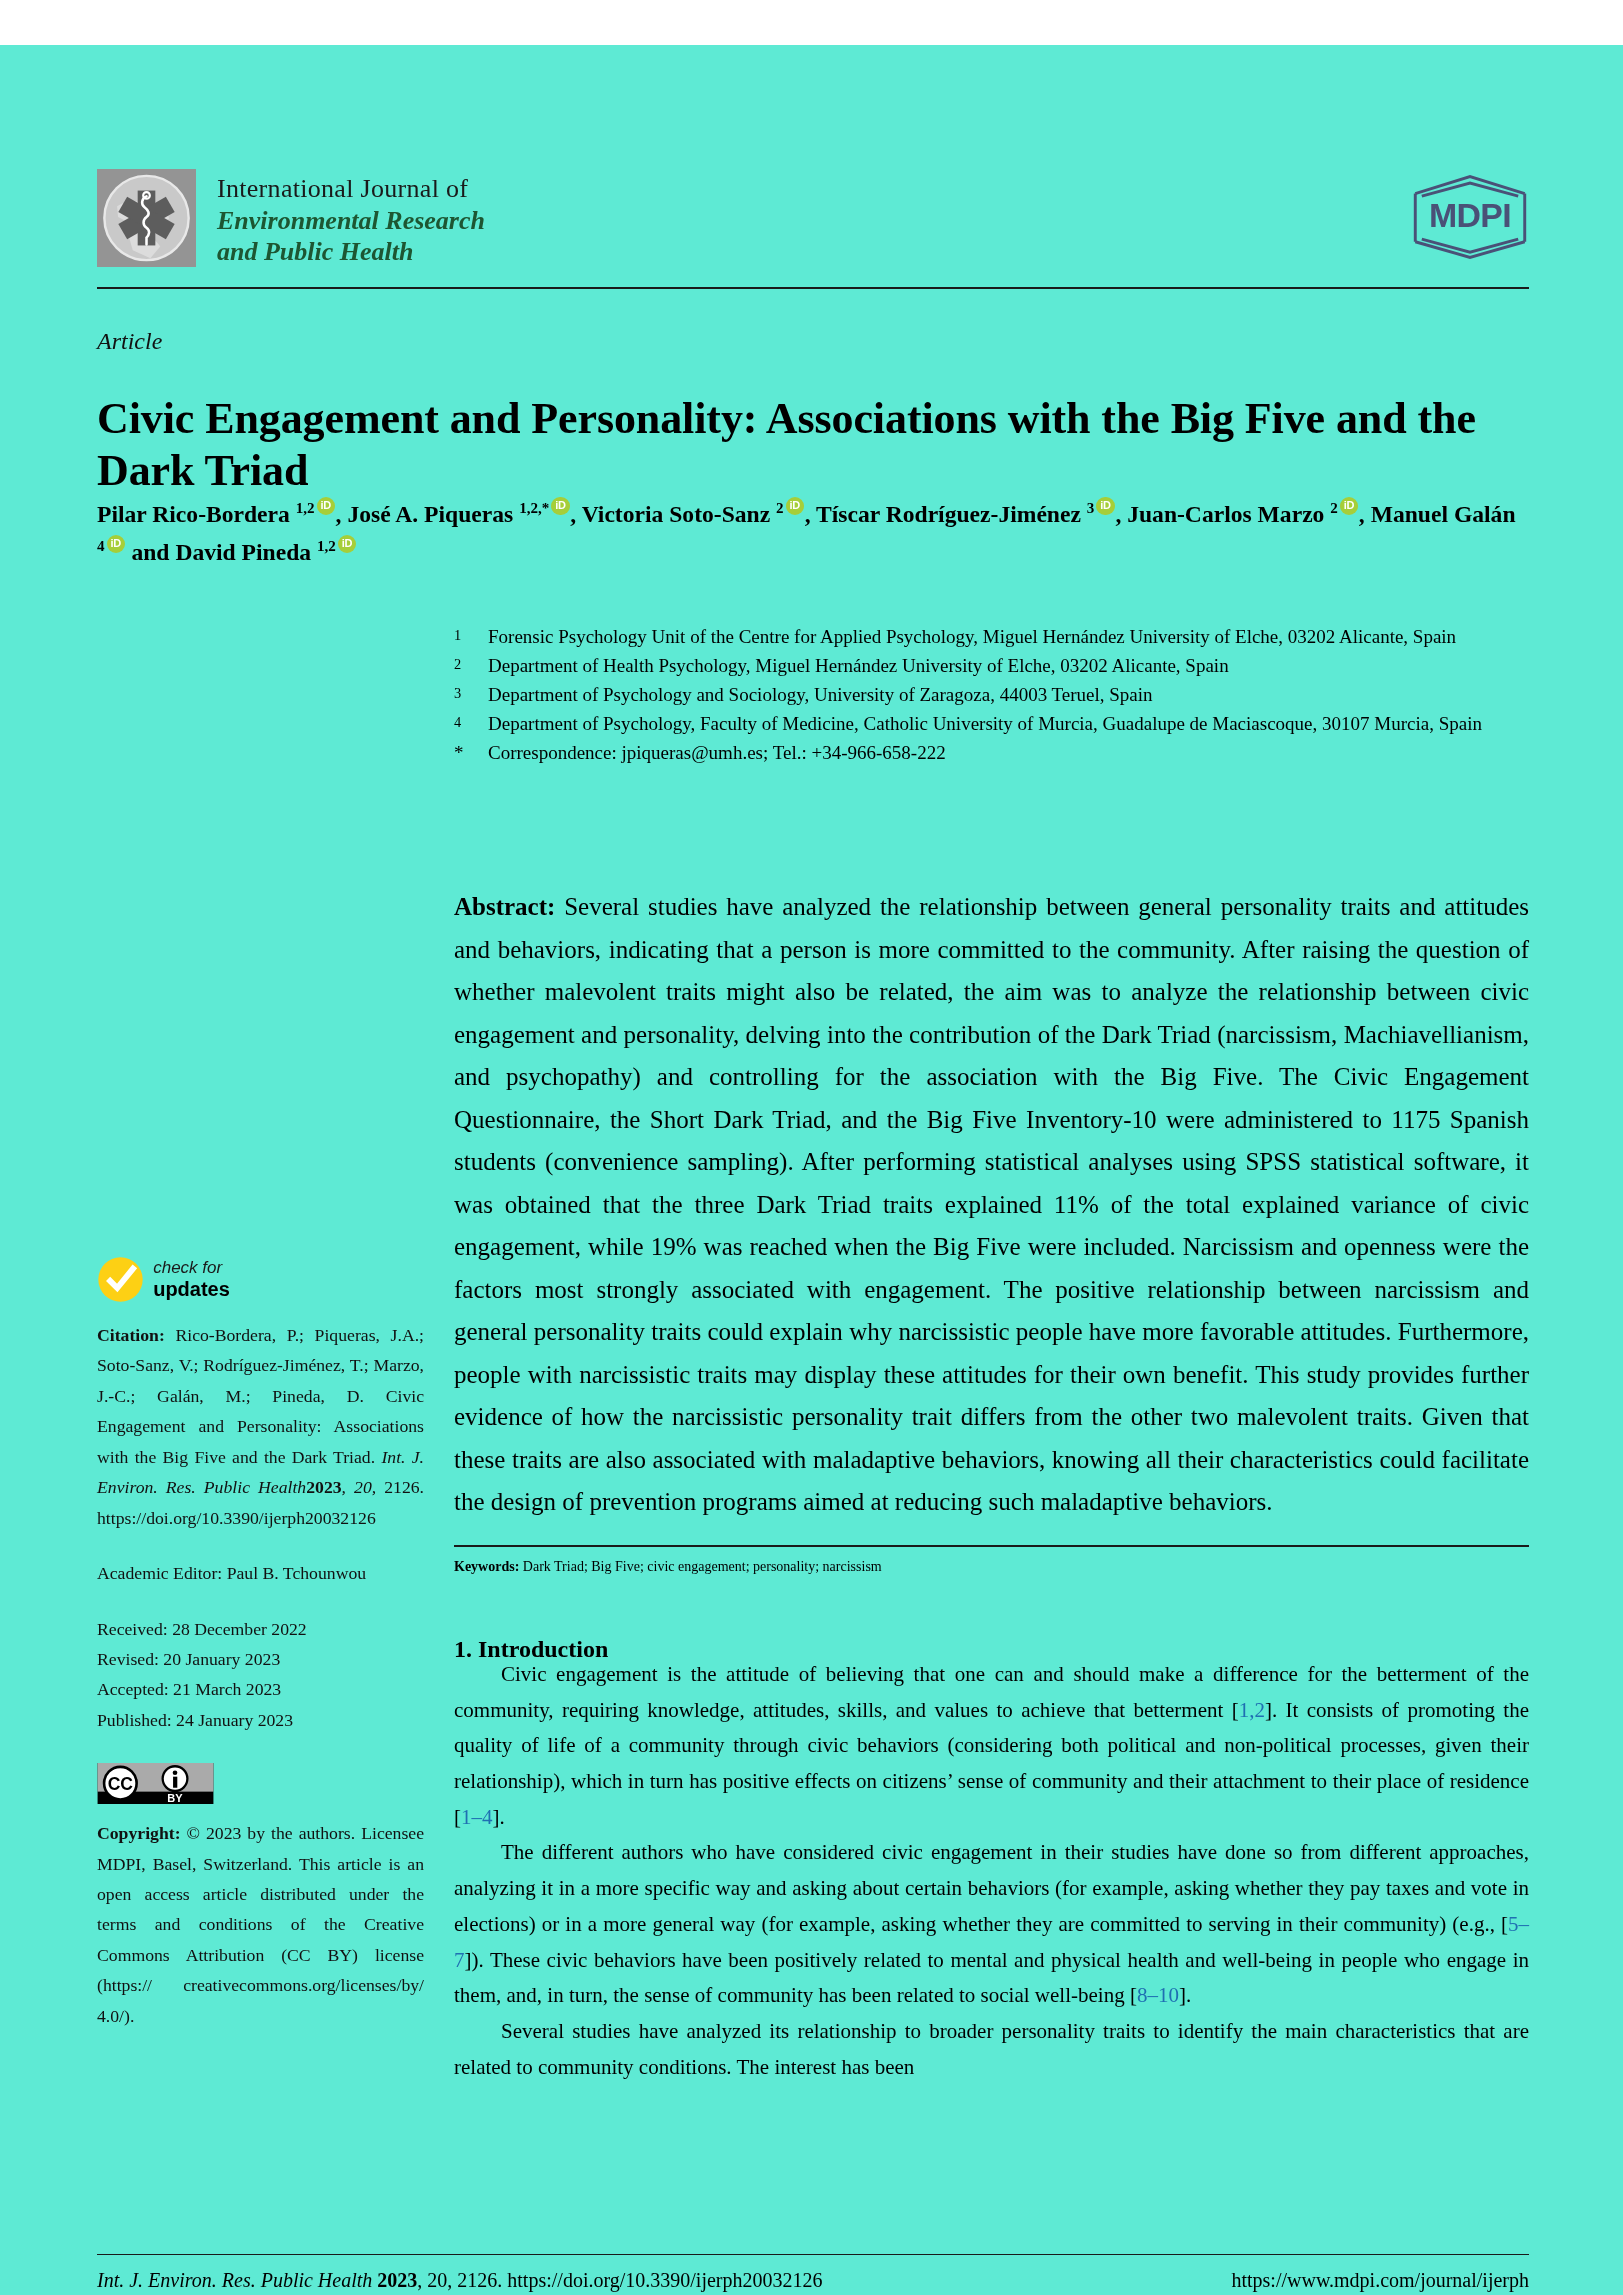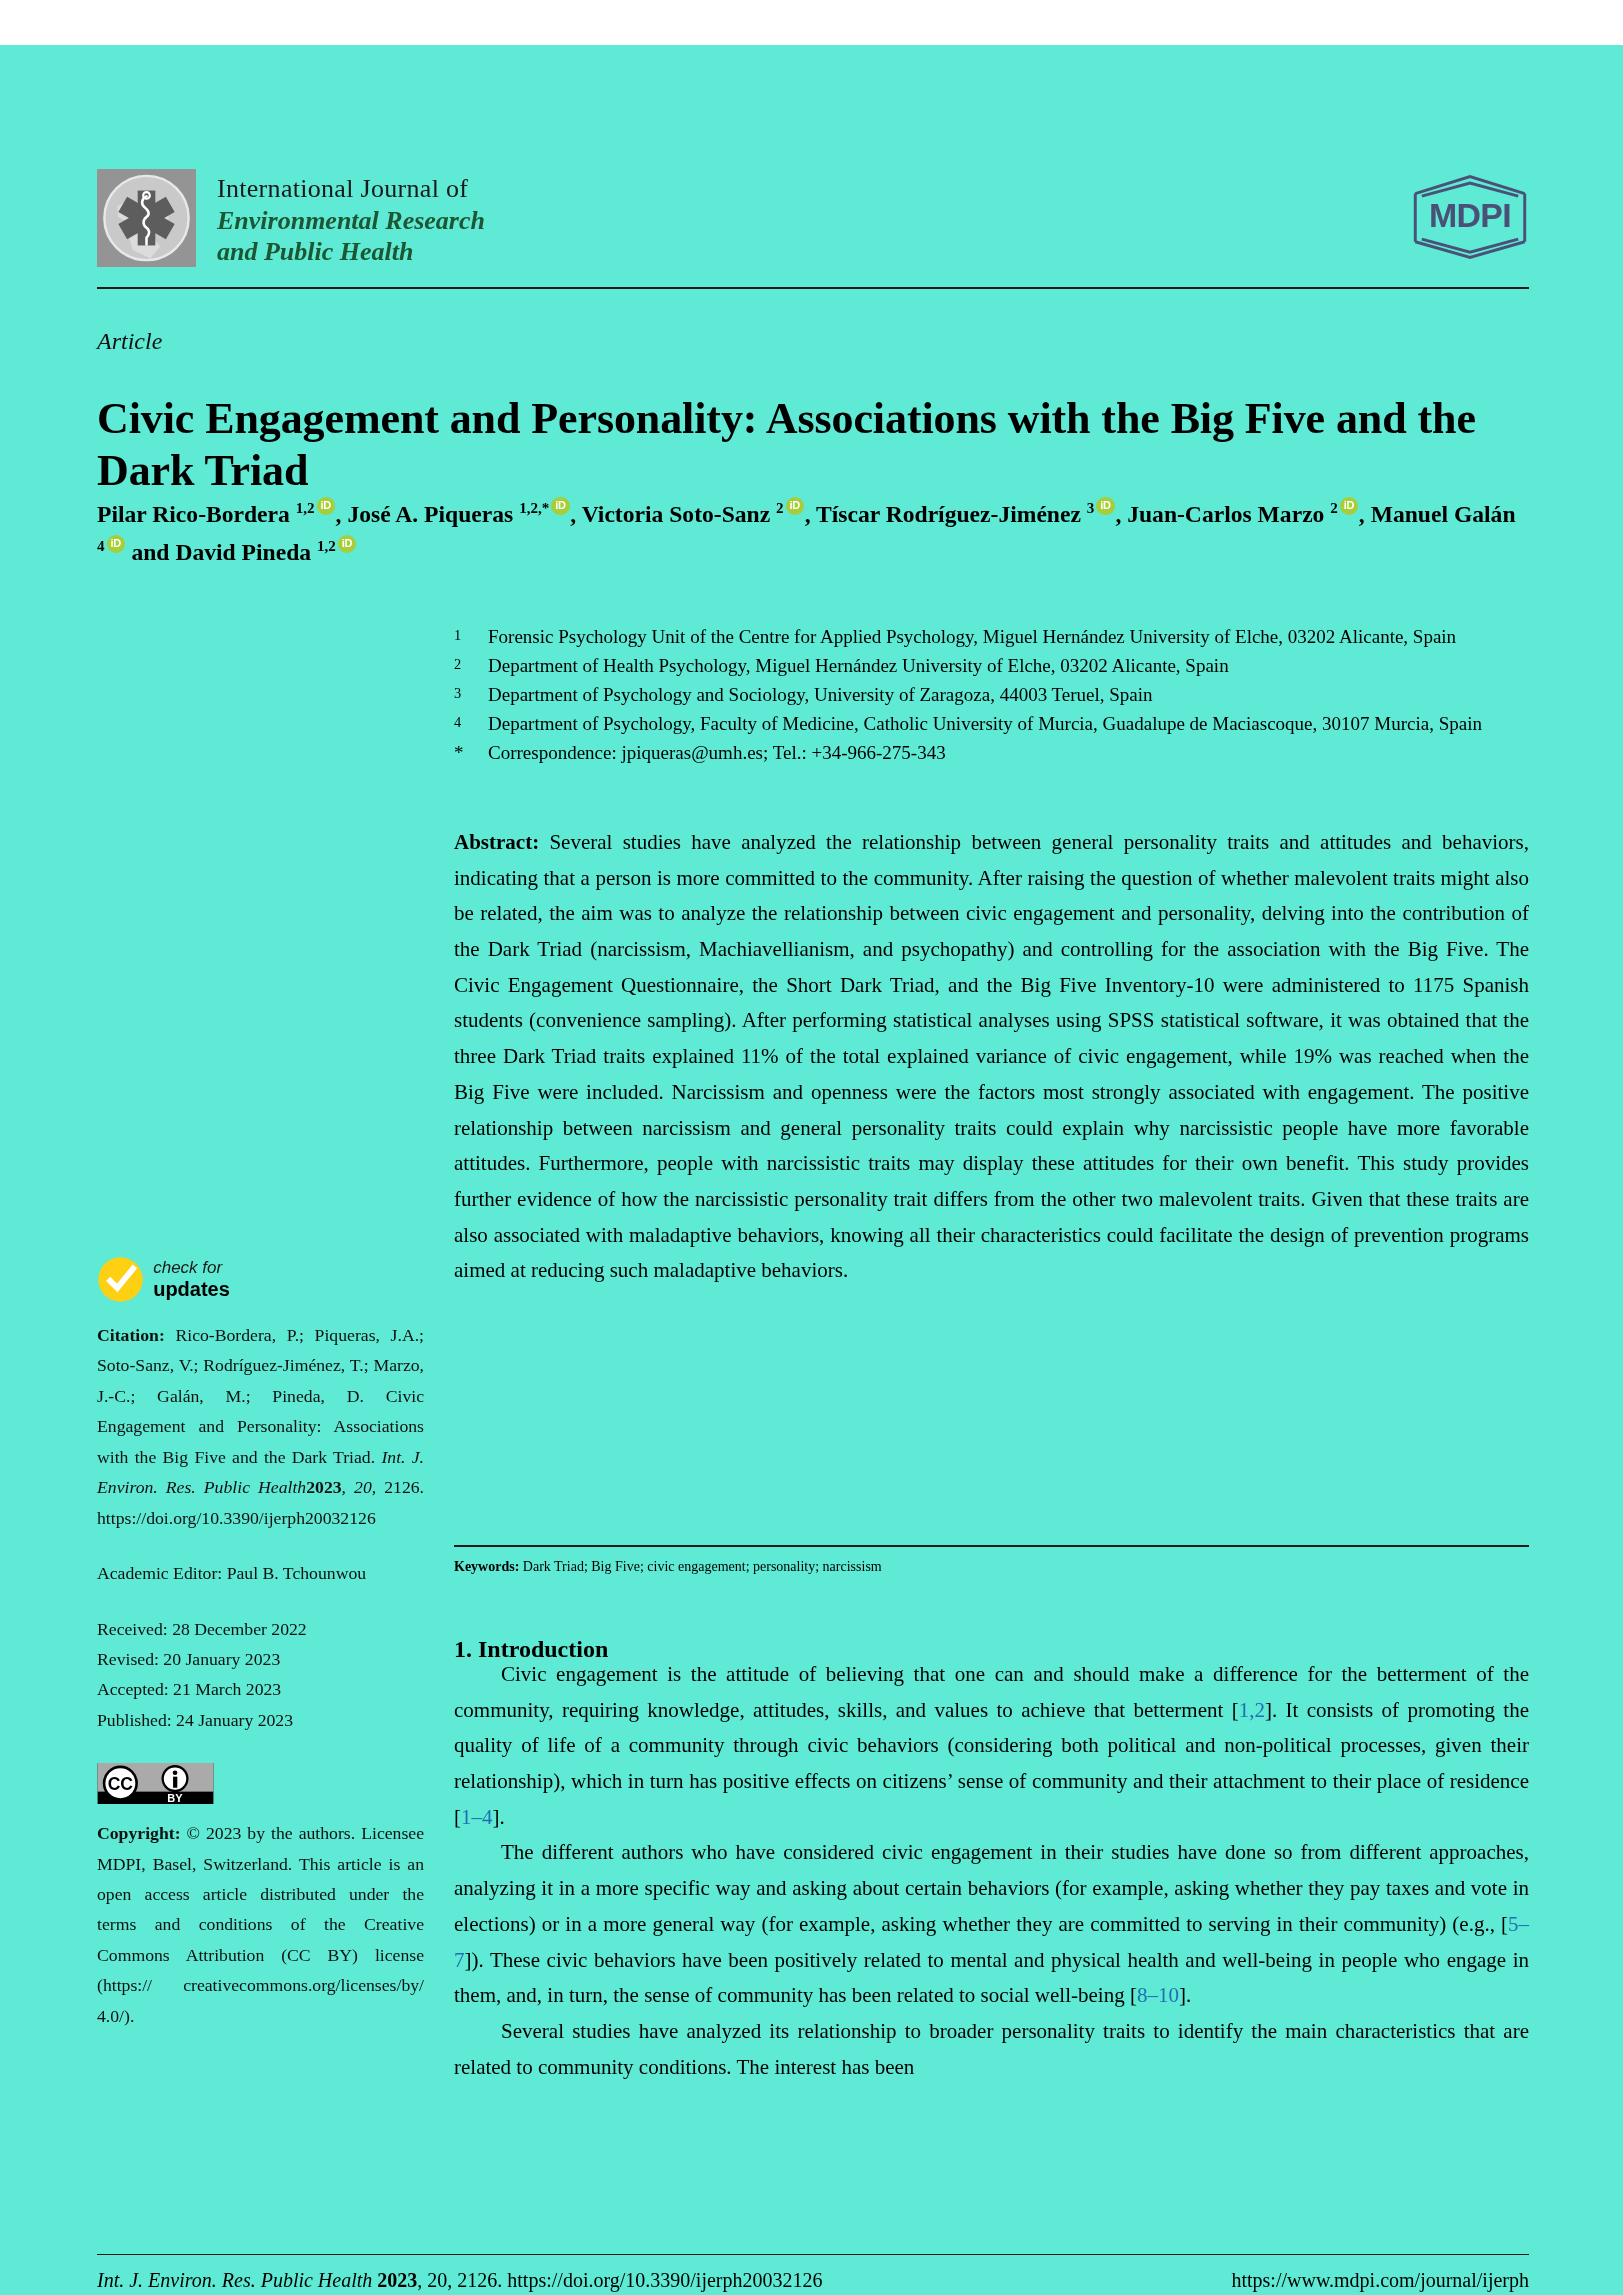--- a/index.html
+++ b/index.html
@@ -161,23 +161,23 @@
   .aff-mark.star {
     font-size: 19px;
     padding-top: 0;
   }
   .aff-text { flex: 1; }
 
   
   .abstract {
     position: absolute;
     left: 454px;
-    top: 780px;
+    top: 841px;
     width: 1075px;
-    font-size: 21px;
+    font-size: 25px;
     line-height: 1.70;
     text-align: justify;
     text-justify: inter-word;
   }
   .abstract b { font-weight: bold; }
   .keywords {
     position: absolute;
     left: 454px;
     top: 1510px;
     width: 1075px;
@@ -342,21 +342,21 @@
       <div class="aff-row">
         <div class="aff-mark">3</div>
         <div class="aff-text">Department of Psychology and Sociology, University of Zaragoza, 44003 Teruel, Spain</div>
       </div>
       <div class="aff-row">
         <div class="aff-mark">4</div>
         <div class="aff-text">Department of Psychology, Faculty of Medicine, Catholic University of Murcia, Guadalupe de Maciascoque, 30107 Murcia, Spain</div>
       </div>
       <div class="aff-row">
         <div class="aff-mark star">*</div>
-        <div class="aff-text">Correspondence: jpiqueras@umh.es; Tel.: +34-966-275-343</div>
+        <div class="aff-text">Correspondence: jpiqueras@umh.es; Tel.: +34-966-658-222</div>
       </div>
     </div>
 
   <div class="abstract">
     <b>Abstract:</b>
     <span>Several studies have analyzed the relationship between general personality traits and attitudes and behaviors, indicating that a person is more committed to the community. After raising the question of whether malevolent traits might also be related, the aim was to analyze the relationship between civic engagement and personality, delving into the contribution of the Dark Triad (narcissism, Machiavellianism, and psychopathy) and controlling for the association with the Big Five. The Civic Engagement Questionnaire, the Short Dark Triad, and the Big Five Inventory-10 were administered to 1175 Spanish students (convenience sampling). After performing statistical analyses using SPSS statistical software, it was obtained that the three Dark Triad traits explained 11% of the total explained variance of civic engagement, while 19% was reached when the Big Five were included. Narcissism and openness were the factors most strongly associated with engagement. The positive relationship between narcissism and general personality traits could explain why narcissistic people have more favorable attitudes. Furthermore, people with narcissistic traits may display these attitudes for their own benefit. This study provides further evidence of how the narcissistic personality trait differs from the other two malevolent traits. Given that these traits are also associated with maladaptive behaviors, knowing all their characteristics could facilitate the design of prevention programs aimed at reducing such maladaptive behaviors.</span>
   </div>
 
   <div class="keywords">
     <b>Keywords:</b>

